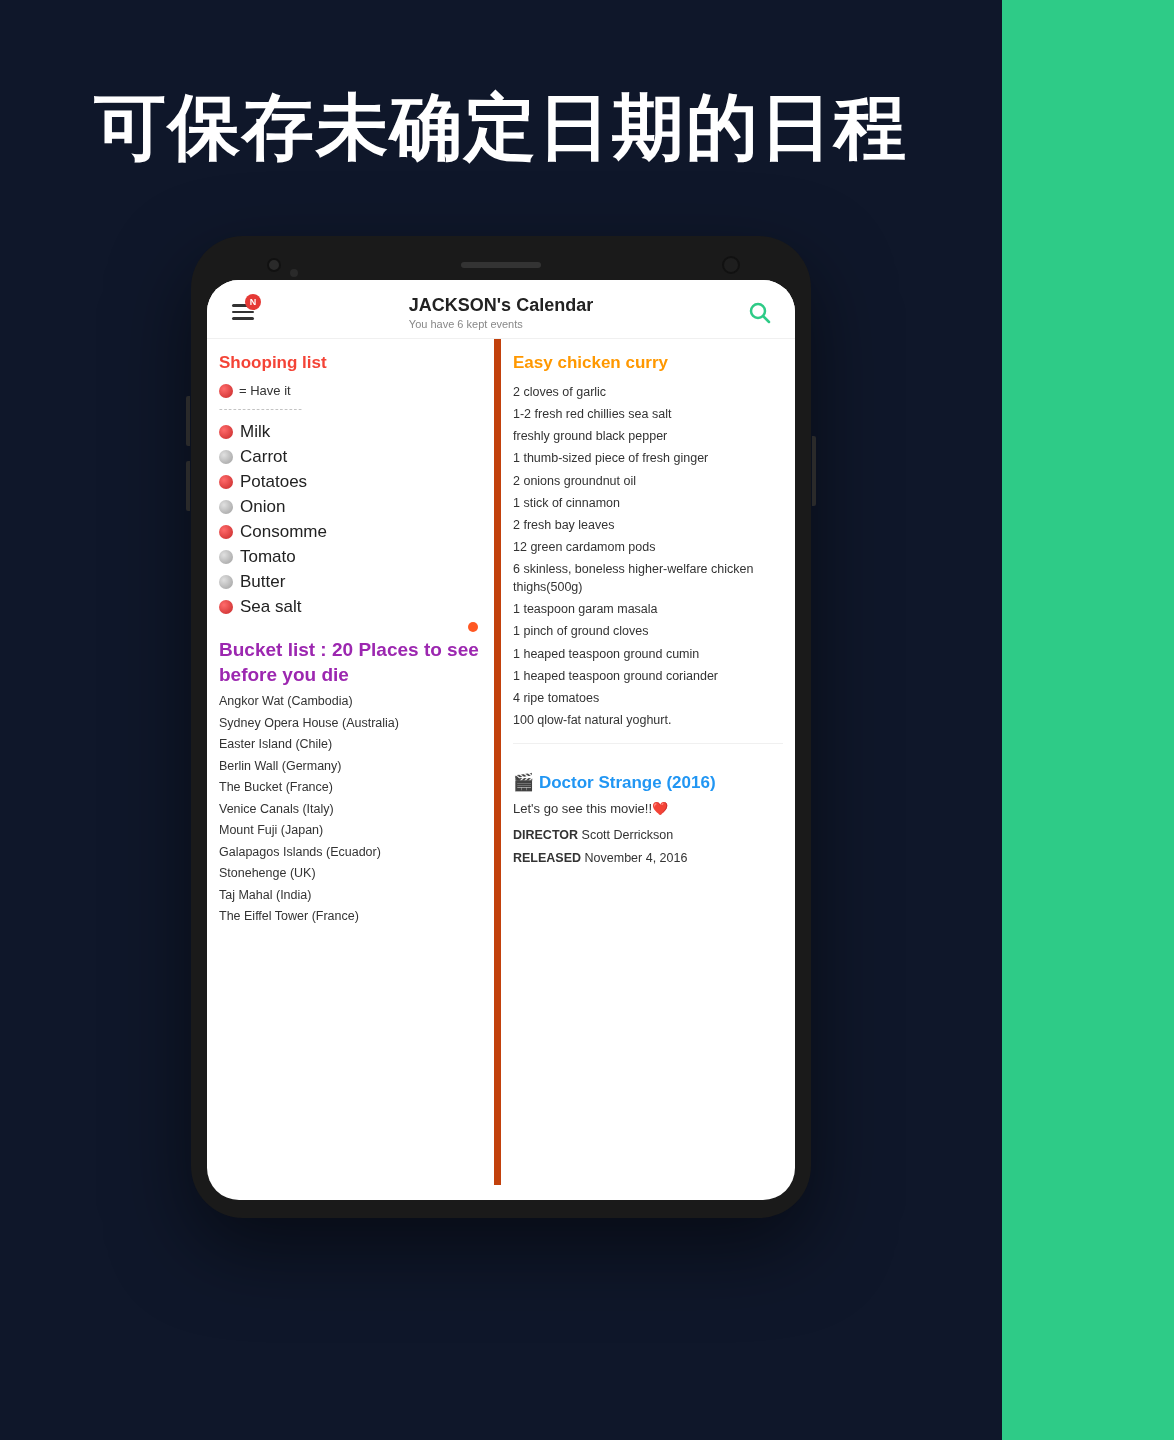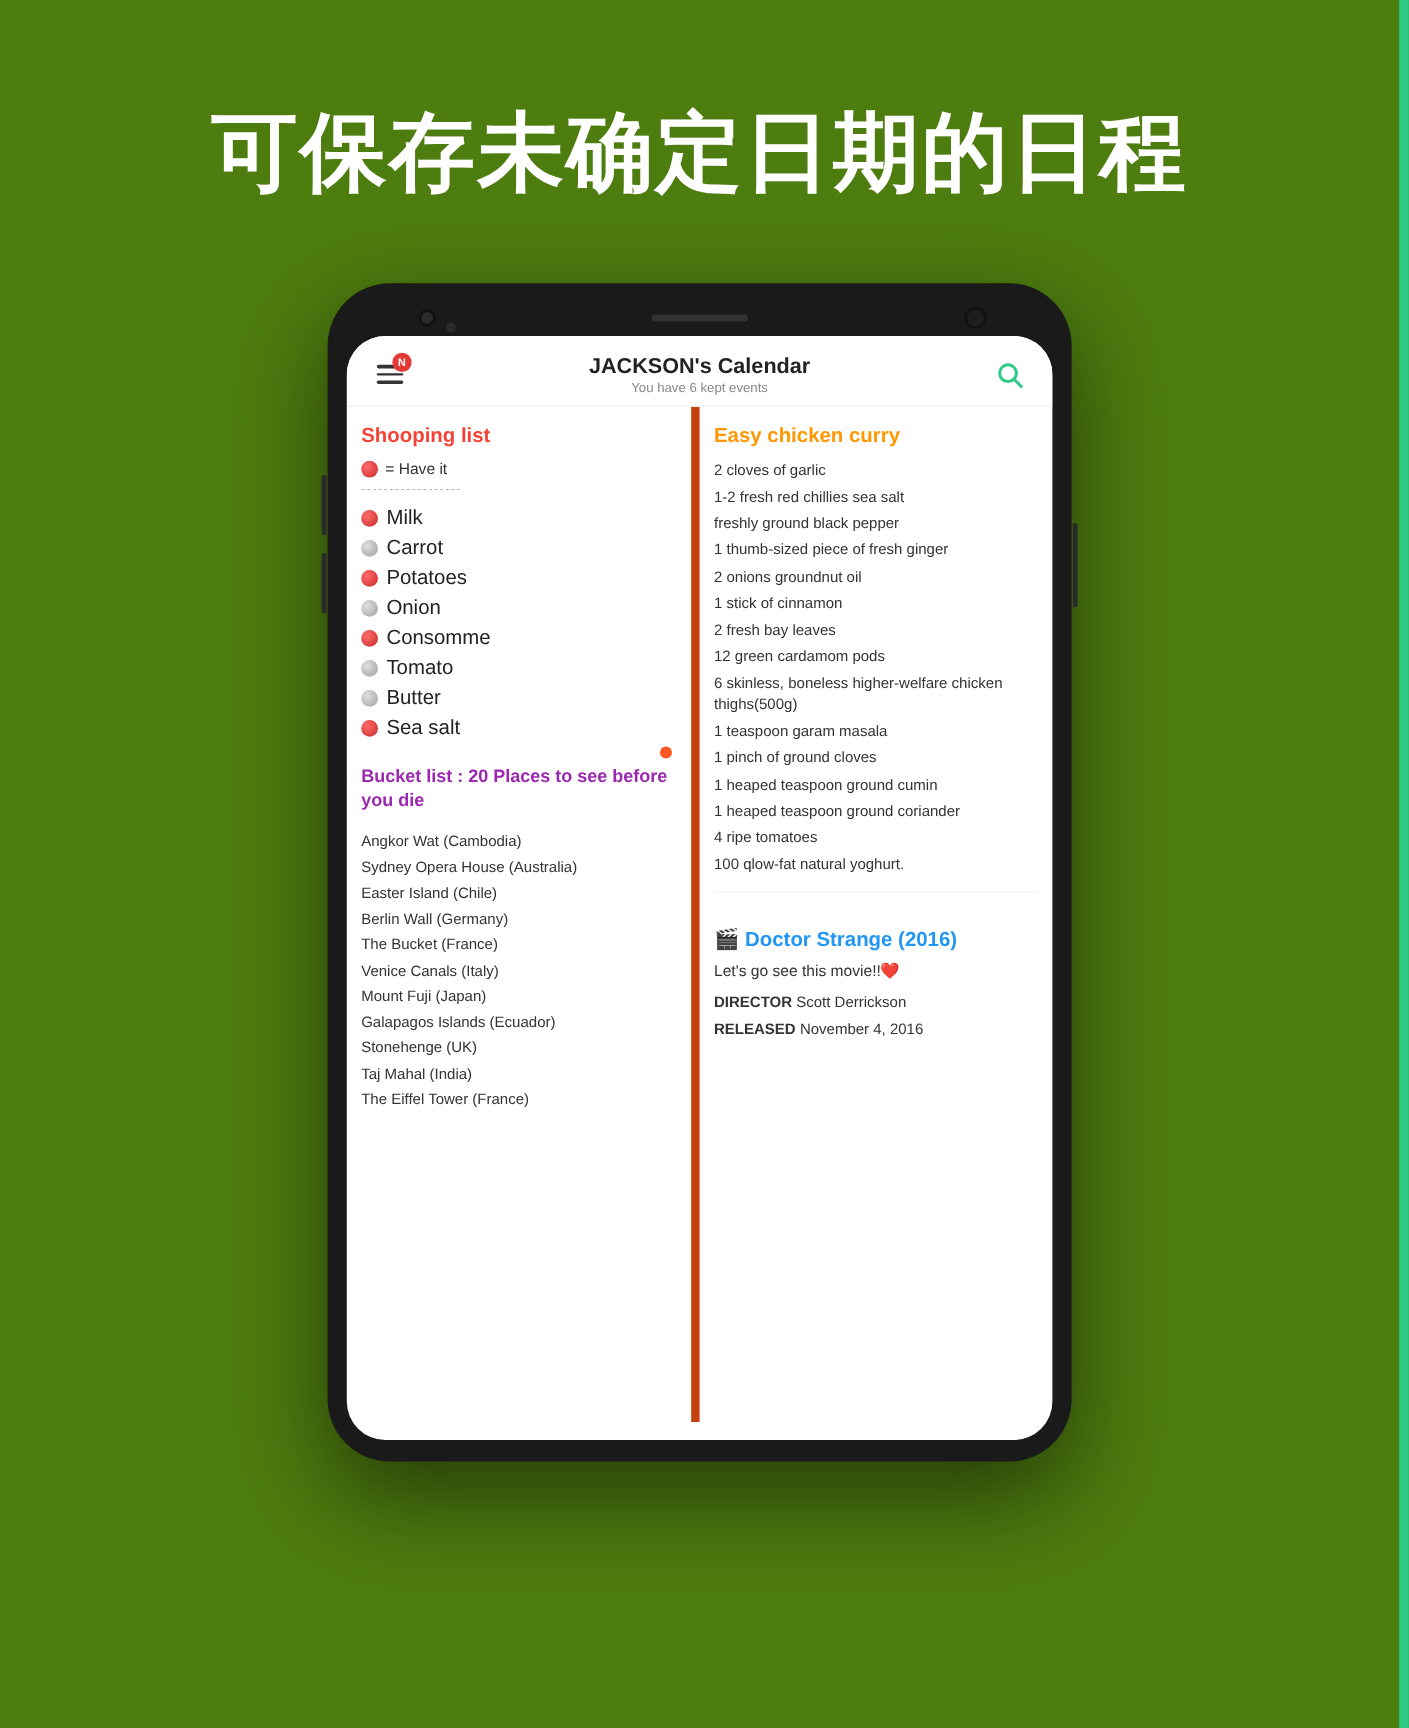--- a/index.html
+++ b/index.html
@@ -135,21 +135,21 @@
       border-radius: 50%;
       color: white;
       font-size: 9px;
       font-weight: bold;
       display: flex;
       align-items: center;
       justify-content: center;
     }
 
     .header-center {
-      text-align: center;
+      text-align: left;
     }
 
     .header-title {
       font-size: 18px;
       font-weight: 700;
       color: #222;
     }
 
     .header-subtitle {
       font-size: 11px;
@@ -199,24 +199,24 @@
     }
 
     .section-title-recipe {
       font-size: 17px;
       font-weight: 700;
       color: #ff9800;
       margin-bottom: 10px;
     }
 
     .section-title-bucket {
-      font-size: 15px;
+      font-size: 19px;
       font-weight: 700;
       color: #9c27b0;
-      margin-bottom: 16px;
+      margin-bottom: 6px;
       line-height: 1.3;
     }
 
     .section-title-movie {
       font-size: 17px;
       font-weight: 700;
       color: #2196f3;
       margin-bottom: 8px;
     }
 
@@ -341,21 +341,21 @@
       top: 200px;
       width: 4px;
       height: 70px;
       background: #2a2a2a;
       border-radius: 0 2px 2px 0;
     }
   </style>
 </head>
 <body>
 
-<div style="width:1166px;height:1440px;background:#4d7c0f;position:relative;overflow:hidden;">
+<div style="width:1002px;height:1440px;background:#0f172a;position:relative;overflow:hidden;">
 
   <h1 class="page-title">可保存未确定日期的日程</h1>
 
   <div class="phone-wrapper">
     <div class="phone-outer">
 
       <div class="phone-btn-left"></div>
       <div class="phone-btn-left2"></div>
       <div class="phone-btn-right"></div>
 

